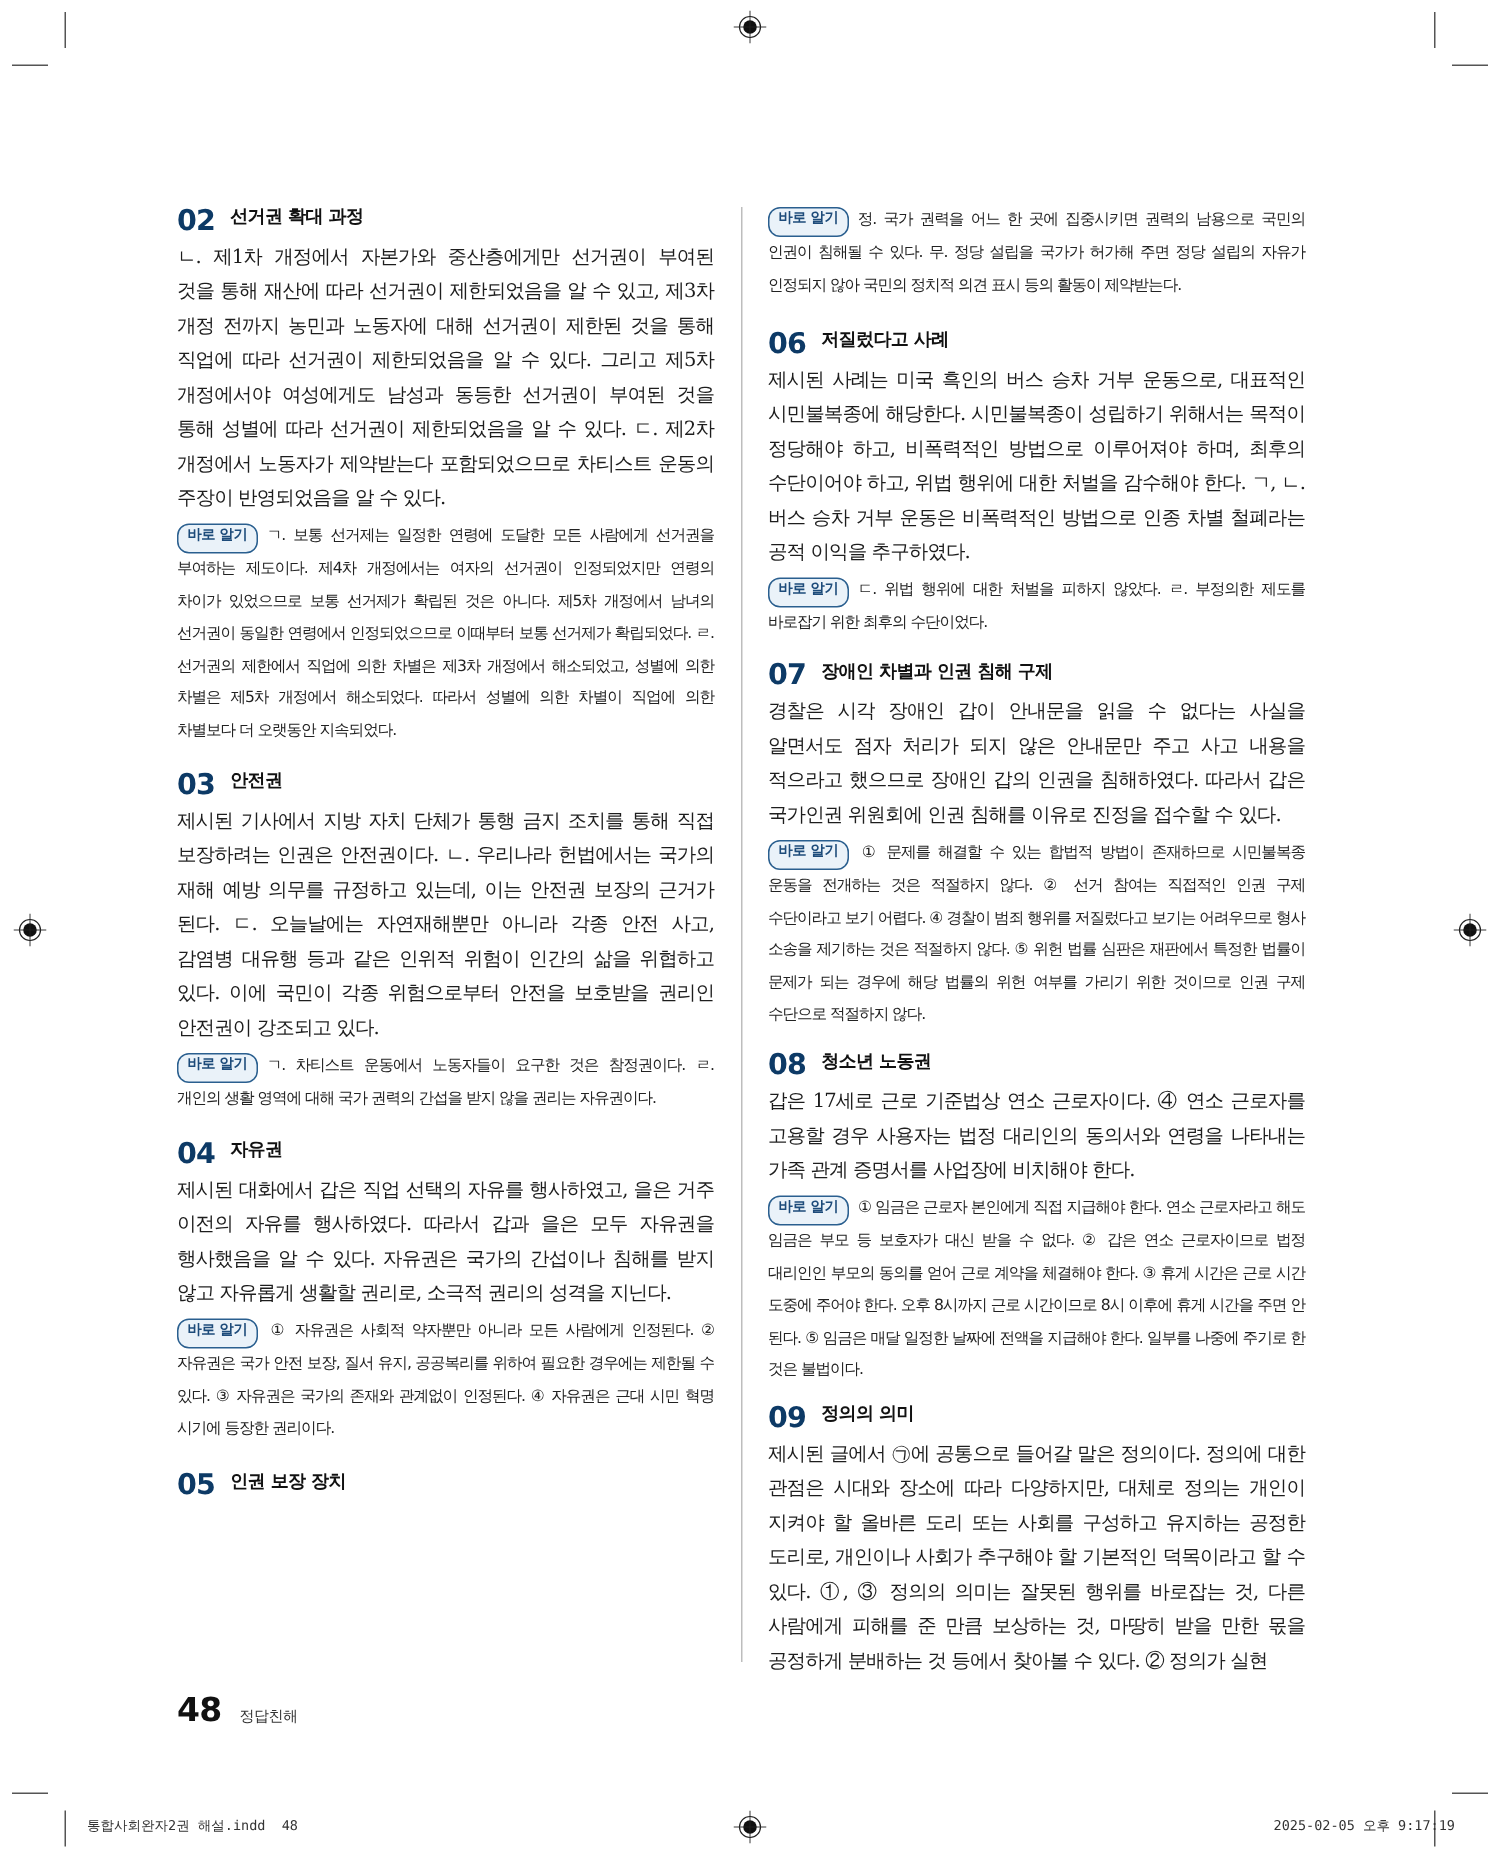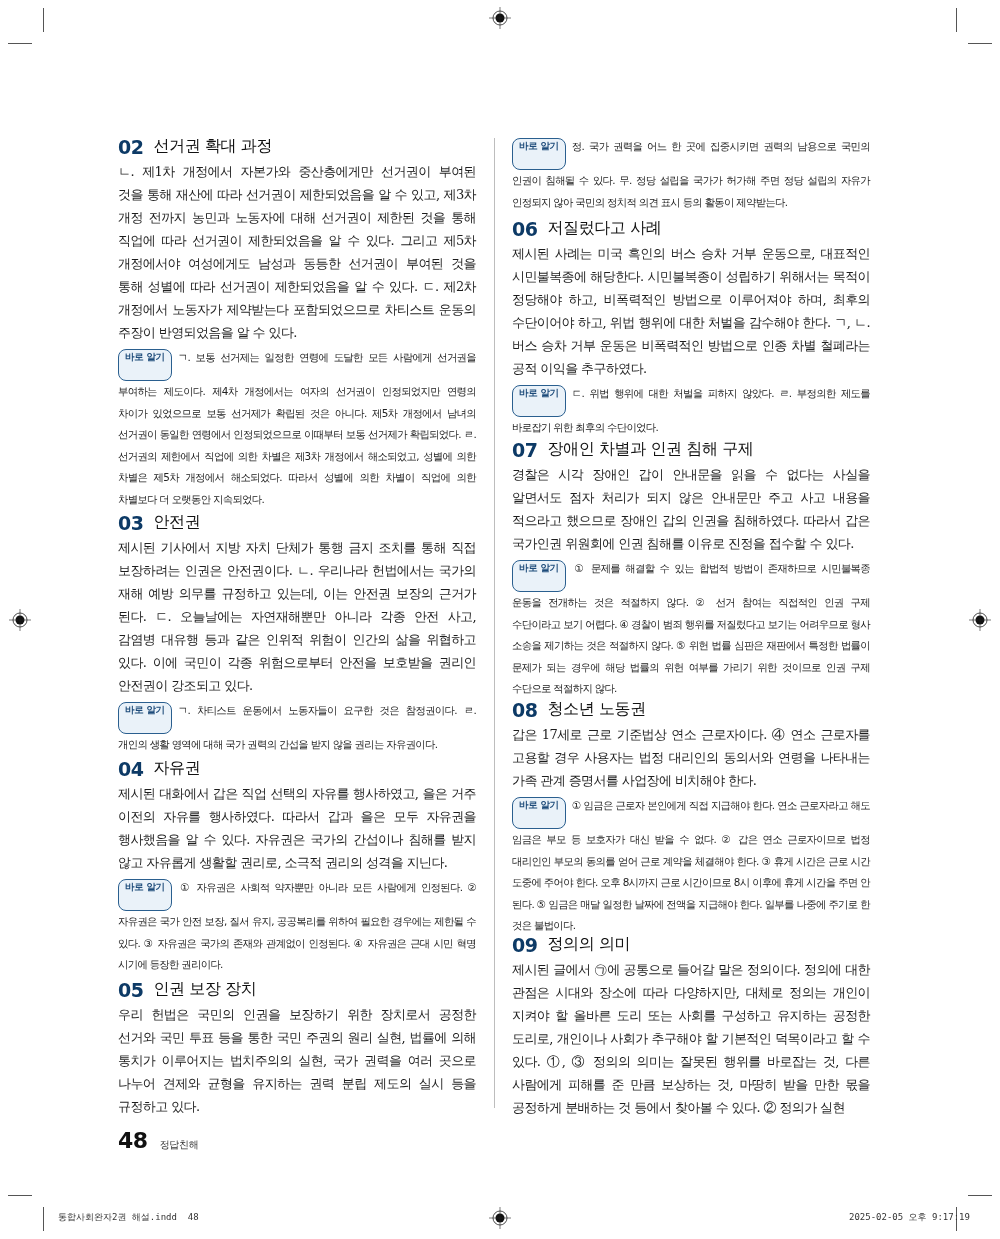--- a/index.html
+++ b/index.html
@@ -10,25 +10,25 @@
   .reg { position: absolute; width: 22px; height: 22px; }
 
   .col { position: absolute; top: 136px; width: 358px; }
   .col-left { left: 118px; }
   .col-right { left: 512px; }
   .col-divider { position: absolute; left: 494px; top: 138px; width: 1px; height: 970px; background: #bdbdbd; }
 
   .section { position: absolute; left: 0; width: 358px; }
   .sec-head { display: flex; align-items: flex-start; height: 22px; margin-bottom: 2px; }
   .sec-num { font-family: "DejaVu Sans", "Liberation Sans", sans-serif; font-weight: bold; font-size: 19px; color: #0d3a66; letter-spacing: -0.5px; margin-right: 10px; }
-  .sec-title { font-family: "DejaVu Sans", "Liberation Sans", sans-serif; font-weight: normal; font-size: 16px; color: #111; letter-spacing: -0.4px; }
+  .sec-title { font-family: "DejaVu Sans", "Liberation Sans", sans-serif; font-weight: bold; font-size: 12px; color: #111; letter-spacing: -0.4px; }
 
   .body-text { font-size: 13px; line-height: 23px; text-align: justify; letter-spacing: -0.6px; word-break: keep-all; color: #1d1d1d; }
   .note { margin-top: 3px; font-family: "DejaVu Sans", "Liberation Sans", sans-serif; font-size: 10.4px; line-height: 21.5px; text-align: justify; letter-spacing: -0.7px; word-break: keep-all; color: #222; }
-  .badge { display: inline-block; height: 32px; line-height: 13px; padding: 0 6px; margin-right: 6px; border: 1px solid #2a5f8f; border-radius: 8px; background: #eaf2f9; color: #1d4b7a; font-family: "DejaVu Sans", "Liberation Sans", sans-serif; font-weight: bold; font-size: 9.5px; letter-spacing: -0.3px; vertical-align: 1px; }
+  .badge { display: inline-block; height: 20px; line-height: 13px; padding: 0 6px; margin-right: 6px; border: 1px solid #2a5f8f; border-radius: 8px; background: #eaf2f9; color: #1d4b7a; font-family: "DejaVu Sans", "Liberation Sans", sans-serif; font-weight: bold; font-size: 9.5px; letter-spacing: -0.3px; vertical-align: 1px; }
 
   .folio { position: absolute; left: 118px; top: 1128px; display: flex; align-items: baseline; }
   .page-num { font-family: "DejaVu Sans", "Liberation Sans", sans-serif; font-weight: bold; font-size: 22px; color: #111; letter-spacing: -0.5px; margin-right: 12px; }
   .book-label { font-family: "DejaVu Sans", "Liberation Sans", sans-serif; font-size: 10px; color: #333; letter-spacing: -0.3px; }
 
   .slug { position: absolute; top: 1211px; font-family: "DejaVu Sans Mono", "Liberation Mono", monospace; font-size: 9px; color: #333; }
 </style>
 </head>
 <body>
 
@@ -101,21 +101,20 @@
     <p class="note">
       <span class="badge">바로 알기</span><span>① 자유권은 사회적 약자뿐만 아니라 모든 사람에게 인정된다. ② 자유권은 국가 안전 보장, 질서 유지, 공공복리를 위하여 필요한 경우에는 제한될 수 있다. ③ 자유권은 국가의 존재와 관계없이 인정된다. ④ 자유권은 근대 시민 혁명 시기에 등장한 권리이다.</span>
     </p>
   </div>
 
   <div class="section" style="top:843px;">
     <div class="sec-head">
       <span class="sec-num">05</span>
       <span class="sec-title">인권 보장 장치</span>
     </div>
-    <p class="body-text">우리 헌법은 국민의 인권을 보장하기 위한 장치로서 공정한 선거와 국민 투표 등을 통한 국민 주권의 원리 실현, 법률에 의해 통치가 이루어지는 법치주의의 실현, 국가 권력을 여러 곳으로 나누어 견제와 균형을 유지하는 권력 분립 제도의 실시 등을 규정하고 있다.</p>
   </div>
 </div>
 
 <div class="col col-right">
 
   <div class="section" style="top:0px;">
     <p class="note" style="margin-top:0;">
       <span class="badge">바로 알기</span><span>정. 국가 권력을 어느 한 곳에 집중시키면 권력의 남용으로 국민의 인권이 침해될 수 있다. 무. 정당 설립을 국가가 허가해 주면 정당 설립의 자유가 인정되지 않아 국민의 정치적 의견 표시 등의 활동이 제약받는다.</span>
     </p>
   </div>

